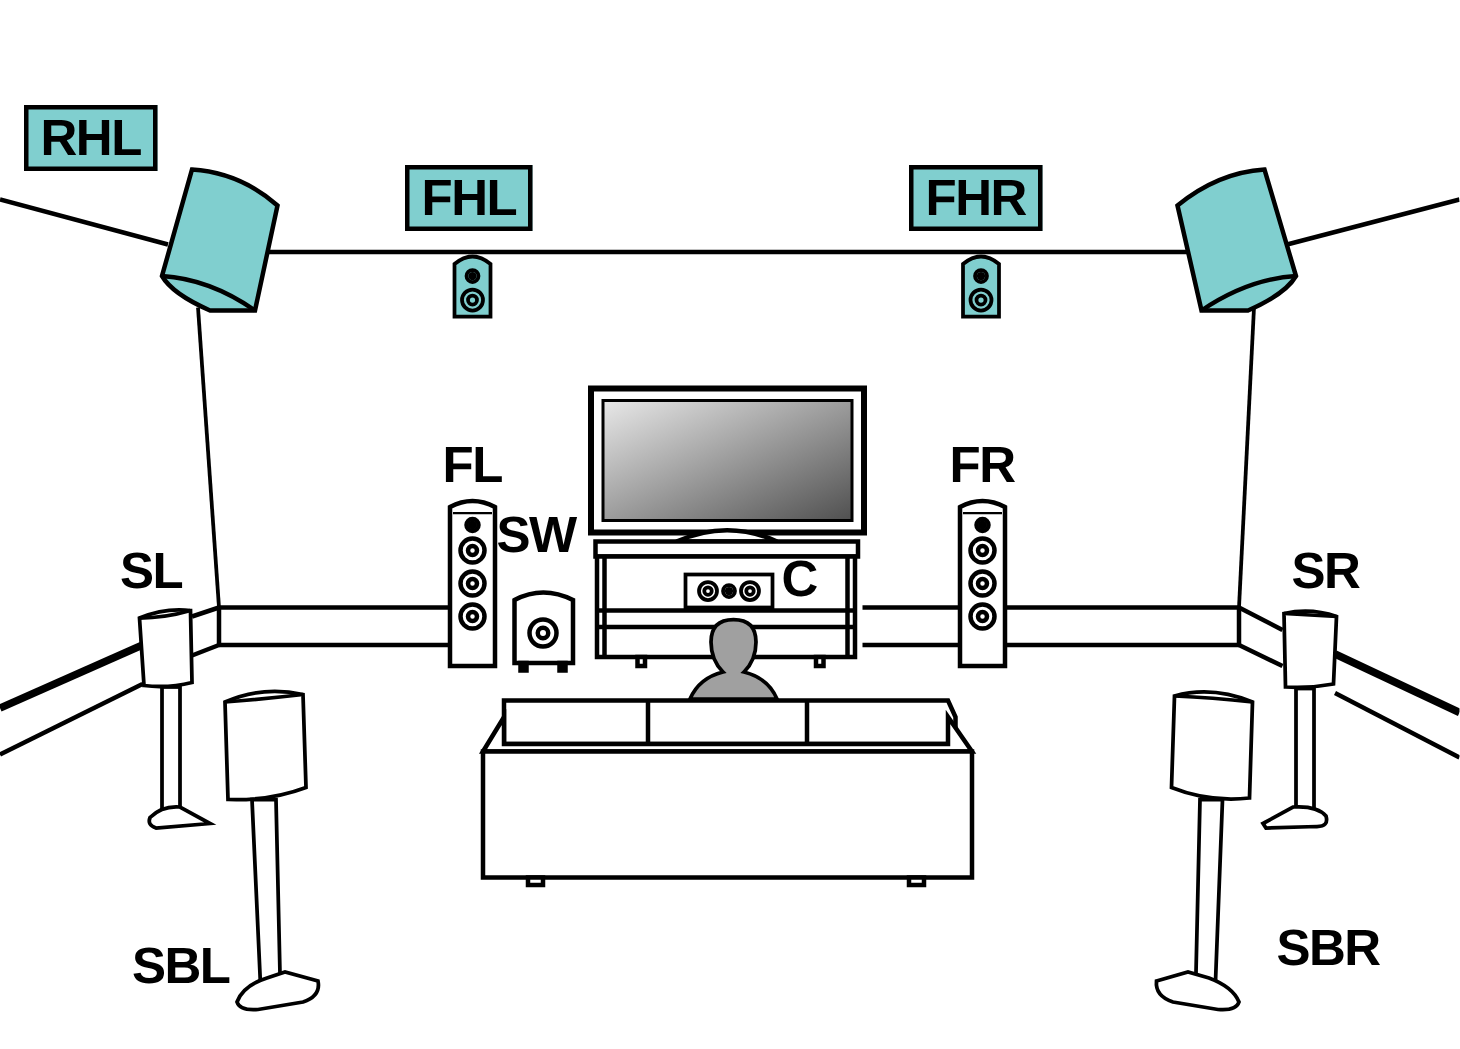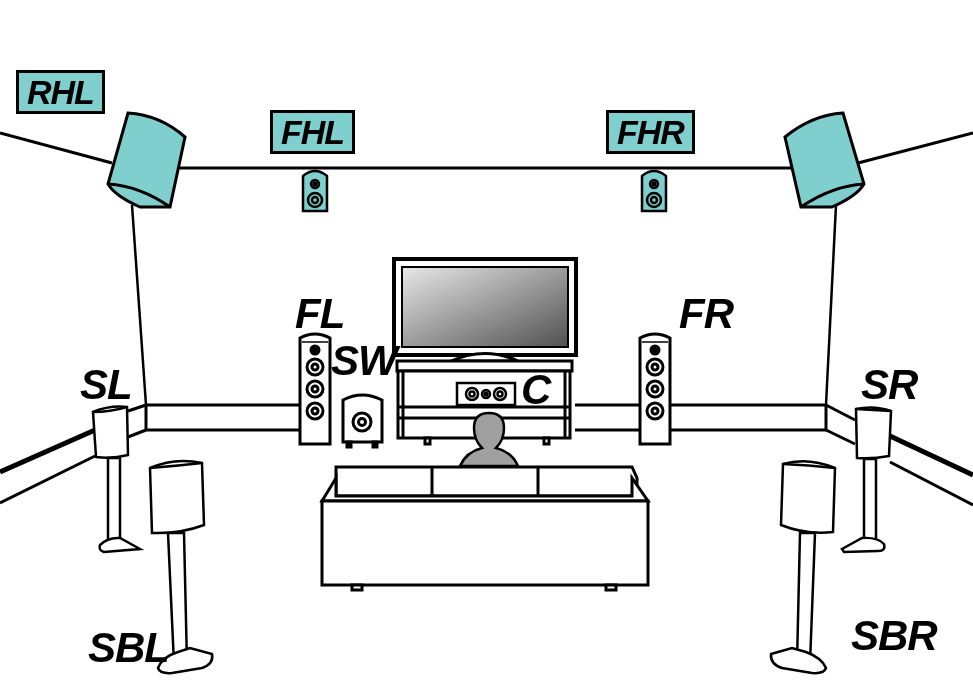--- a/index.html
+++ b/index.html
@@ -1,33 +1,33 @@
 <!DOCTYPE html>
 <html><head>
 <meta charset="utf-8">
 <style>
   html, body { margin:0; padding:0; background:#ffffff; }
   body { width:973px; height:699px; overflow:hidden; }
-  #stage { position:relative; width:973px; height:699px;font-style:italic; }
+  #stage { position:relative; width:973px; height:699px; }
   svg { position:absolute; left:0; top:0; }
   .label {
     position:absolute;
     font-family:"Liberation Sans", sans-serif;
     font-weight:bold;
     color:#000;
     line-height:1;
     letter-spacing:-1px;
   }
   .boxed {
     background:#80cfcf;
     border:3px solid #000;
     padding:2px 8px 2px 8px;
     font-size:34px;
   }
-  .plain { font-size:42px; }
+  .plain { font-size:34px; }
 </style>
 </head>
 <body>
 
 <div id="stage">
 
 <svg width="973" height="699" viewBox="0 0 973 699">
   <defs>
     <linearGradient id="tvgrad" x1="0" y1="0" x2="1" y2="1">
       <stop offset="0" stop-color="#e8e8e8"></stop>
@@ -193,21 +193,21 @@
     <path d="M800,533 L815,533 L810,663 L797,663 Z"></path>
     <path d="M771,654 L792,648 L806,652 Q822,658 826,668 Q824,674 812,673 L782,668 Q770,664 771,654 Z"></path>
   </g>
 </svg>
 
 <div class="label boxed" style="left:16px;top:70px;">RHL</div>
 <div class="label boxed" style="left:606px;top:110px;">FHR</div>
 <div class="label boxed" style="left:270px;top:110px;">FHL</div>
 
 <div class="label plain" style="left:295px;top:293px;">FL</div>
-<div class="label plain" style="left:633px;top:293px;margin-left:46px;">FR</div>
+<div class="label plain" style="left:633px;top:293px;">FR</div>
 <div class="label plain" style="left:331px;top:340px;">SW</div>
 <div class="label plain" style="left:521px;top:369px;">C</div>
 <div class="label plain" style="left:80px;top:364px;">SL</div>
 <div class="label plain" style="left:861px;top:364px;">SR</div>
 <div class="label plain" style="left:88px;top:627px;">SBL</div>
 <div class="label plain" style="left:851px;top:615px;">SBR</div>
 
 </div>
 
 </body></html>

